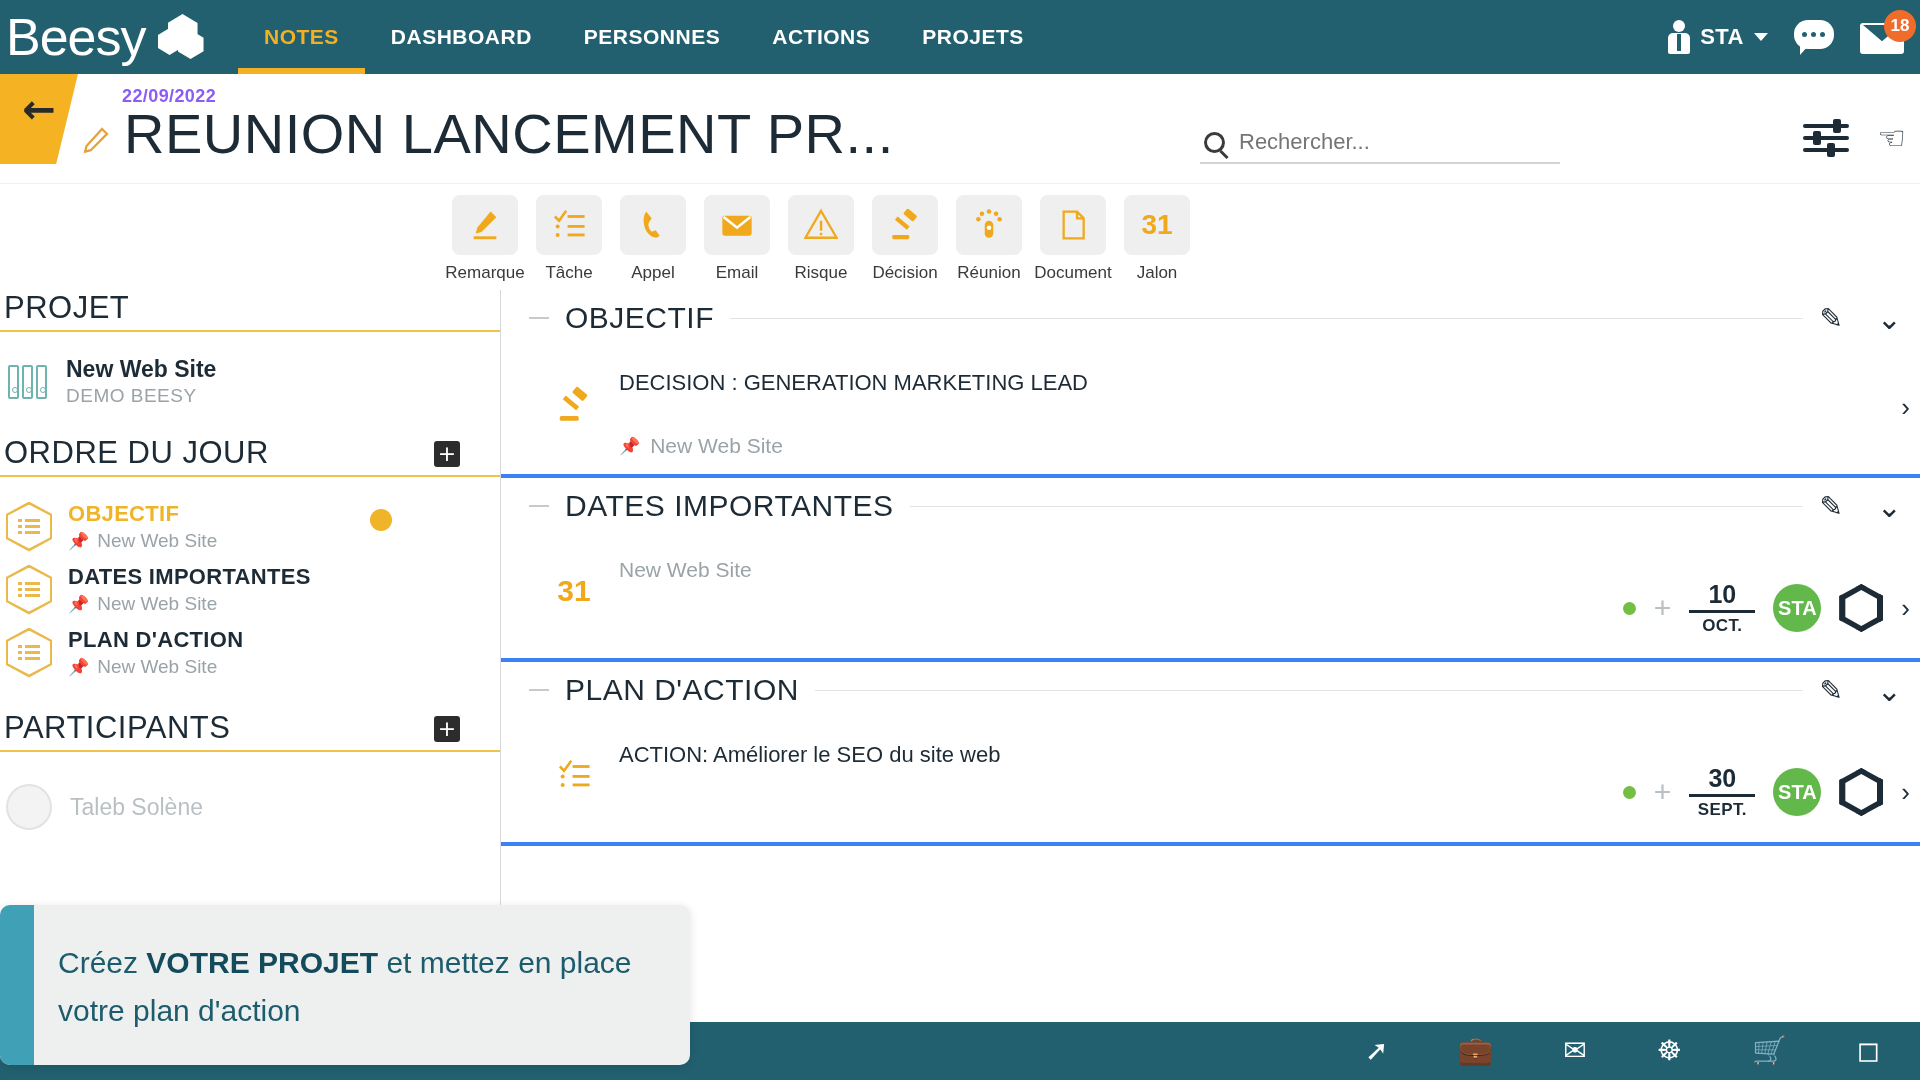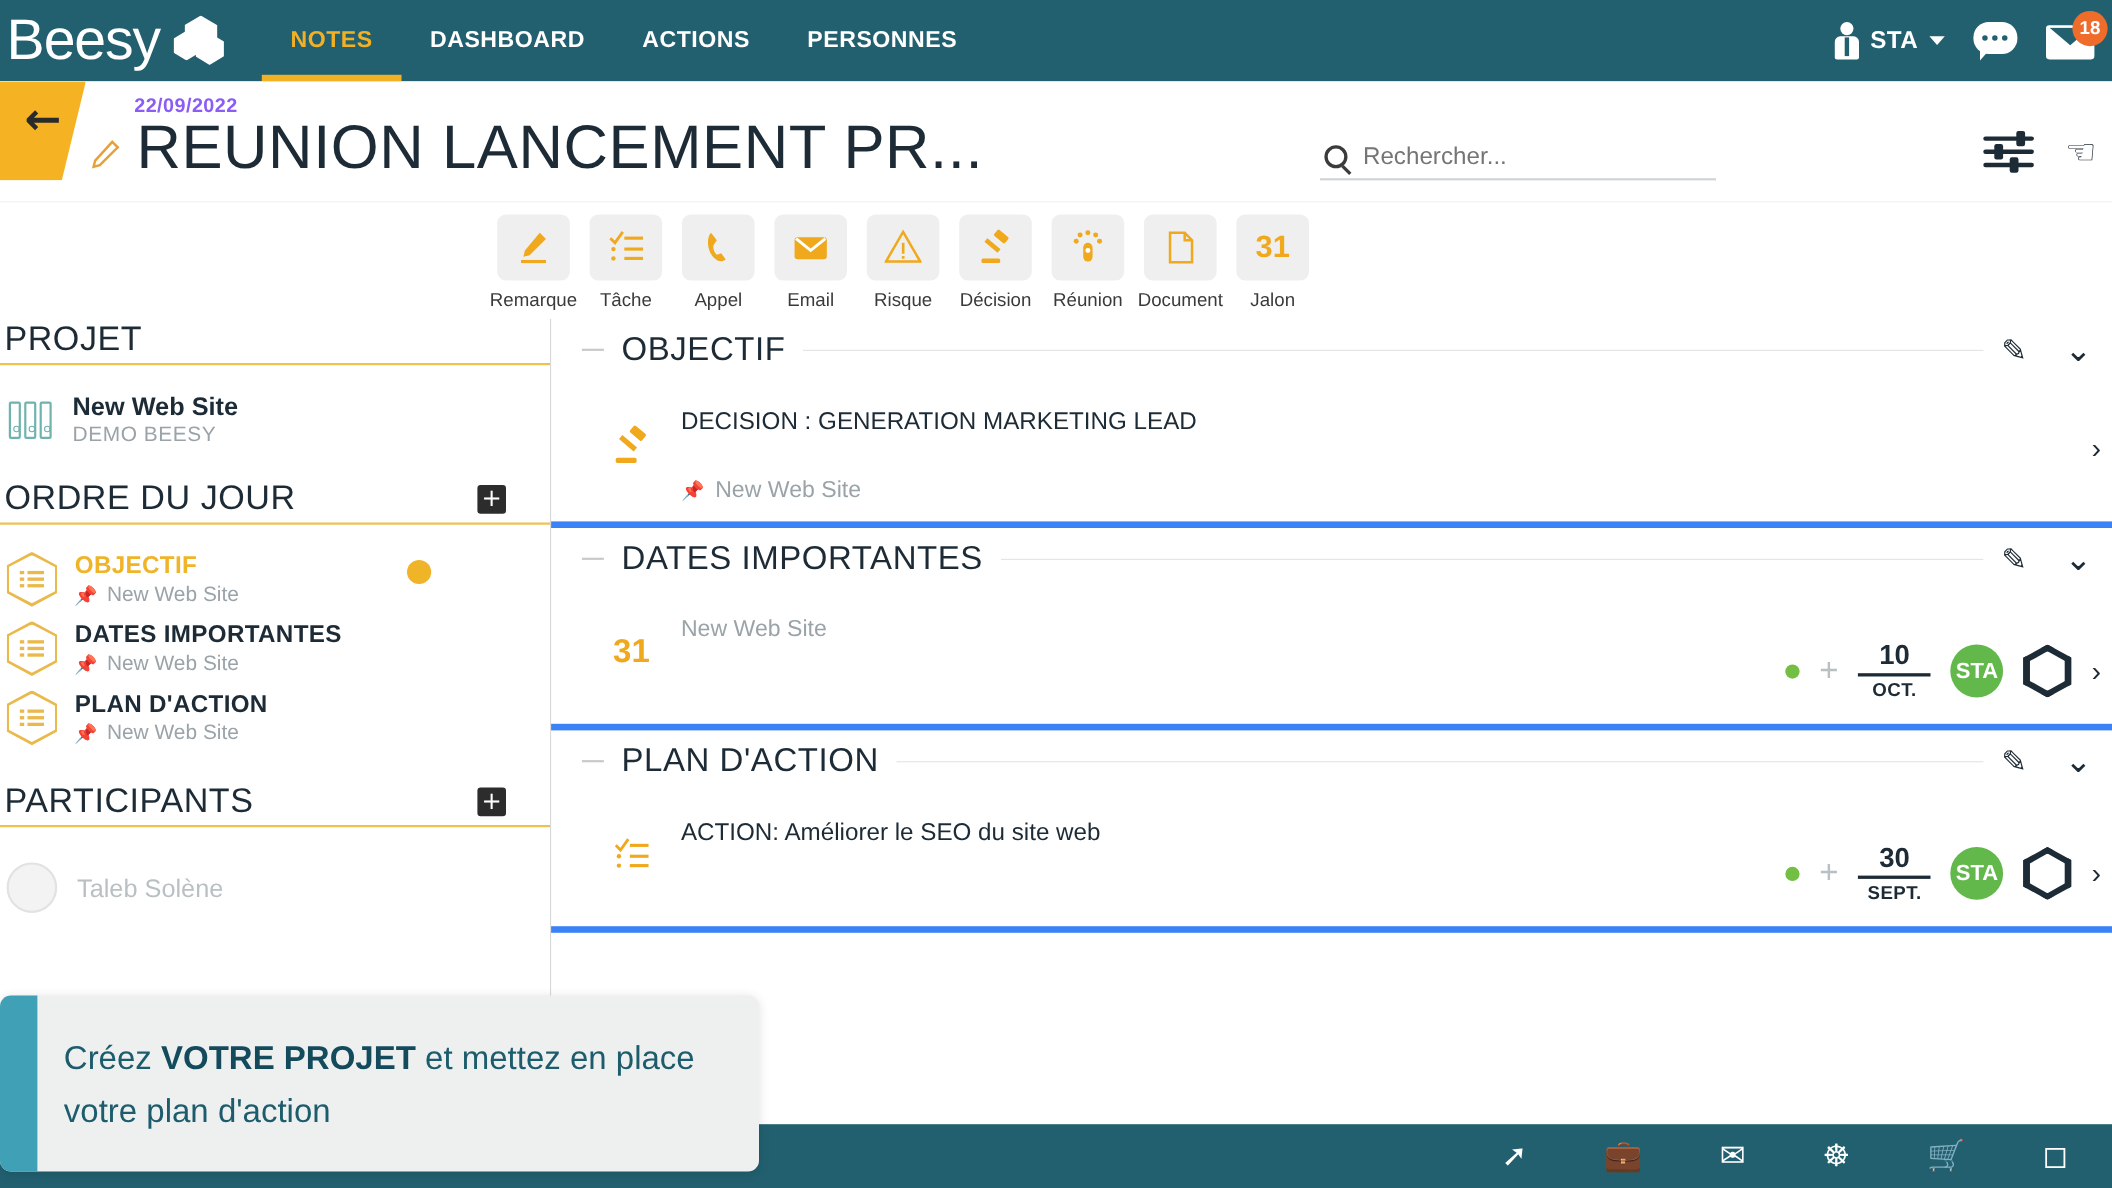--- a/index.html
+++ b/index.html
@@ -256,21 +256,21 @@
   .sec-head { display: flex; align-items: center; gap: 16px; padding: 0 10px 0 28px; height: 56px; }
   .sec-dash { width: 20px; height: 2px; background: #c9c9c9; flex: none; }
   .sec-title {
     font-size: 30px; color: #1d2b36; letter-spacing: .5px; white-space: nowrap;
     font-family: "Liberation Sans Narrow", "Liberation Sans", sans-serif;
   }
   .sec-rule { flex: 1; height: 1px; background: #e3e3e3; }
   .sec-edit { color: #1d2b36; font-size: 28px; cursor: pointer; }
   .sec-chev { color: #1d2b36; font-size: 30px; cursor: pointer; margin-left: 18px; margin-right: 8px; }
 
-  .entry { display: flex; align-items: flex-start; padding: 18px 10px 16px 28px; border-bottom: 6px solid #3b82f6; min-height: 128px; }
+  .entry { display: flex; align-items: flex-start; padding: 18px 10px 16px 28px; border-bottom: 4px solid #3b82f6; min-height: 128px; }
   .entry-icon { width: 90px; flex: none; display: flex; justify-content: center; padding-top: 22px; color: #f0a81d; font-size: 38px; }
   .entry-body { flex: 1; padding-top: 6px; }
   .entry-title { font-size: 22px; color: #1d2b36; margin-bottom: 38px; }
   .entry-sub { font-size: 21px; color: #9aa3a8; display: flex; align-items: center; gap: 10px; }
   .entry-right { display: flex; align-items: center; gap: 18px; padding-top: 28px; }
   .green-dot { width: 13px; height: 13px; border-radius: 50%; background: #72bf44; }
   .plus-thin { color: #b9c0c4; font-size: 30px; line-height: 1; }
   .date-chip { text-align: center; min-width: 66px; }
   .date-day {
     font-size: 25px; font-weight: 700; color: #1d2b36;
@@ -330,22 +330,23 @@
       <span class="brand-text">Beesy</span>
       <span class="brand-mark">
         <i class="hx hx1"></i>
           <i class="hx hx2"></i>
           <i class="hx hx3"></i>
       </span>
     </div>
     <div class="navitems">
       <div class="navitem active">NOTES</div>
       <div class="navitem">DASHBOARD</div>
+      <div class="navitem">PERSONNES</div>
       <div class="navitem">ACTIONS</div>
-      <div class="navitem">PERSONNES</div>
+      <div class="navitem">PROJETS</div>
     </div>
     <div class="navright">
       <div class="user-chip">
         <span class="user-glyph">
           <i class="head"></i>
             <i class="body"></i>
             <i class="tie"></i>
         </span>
         <span class="user-name">STA</span>
         <span class="caret-down"></span>

